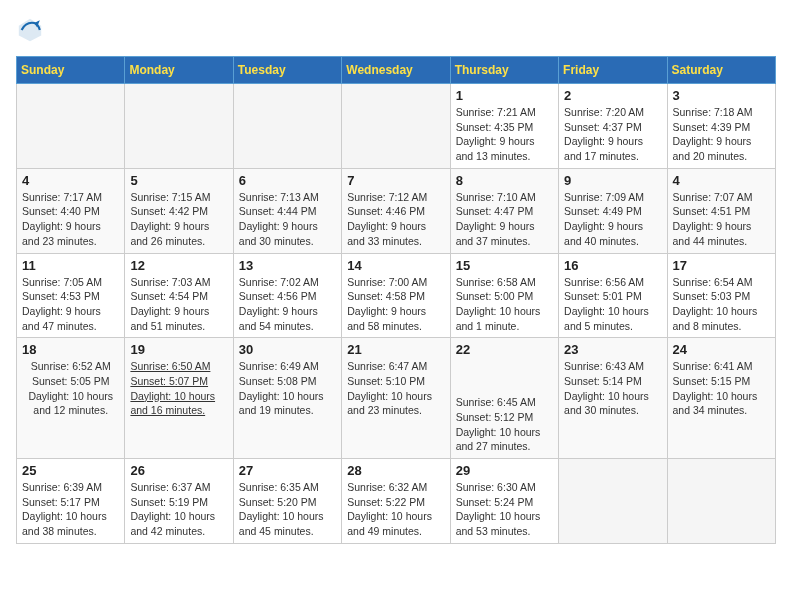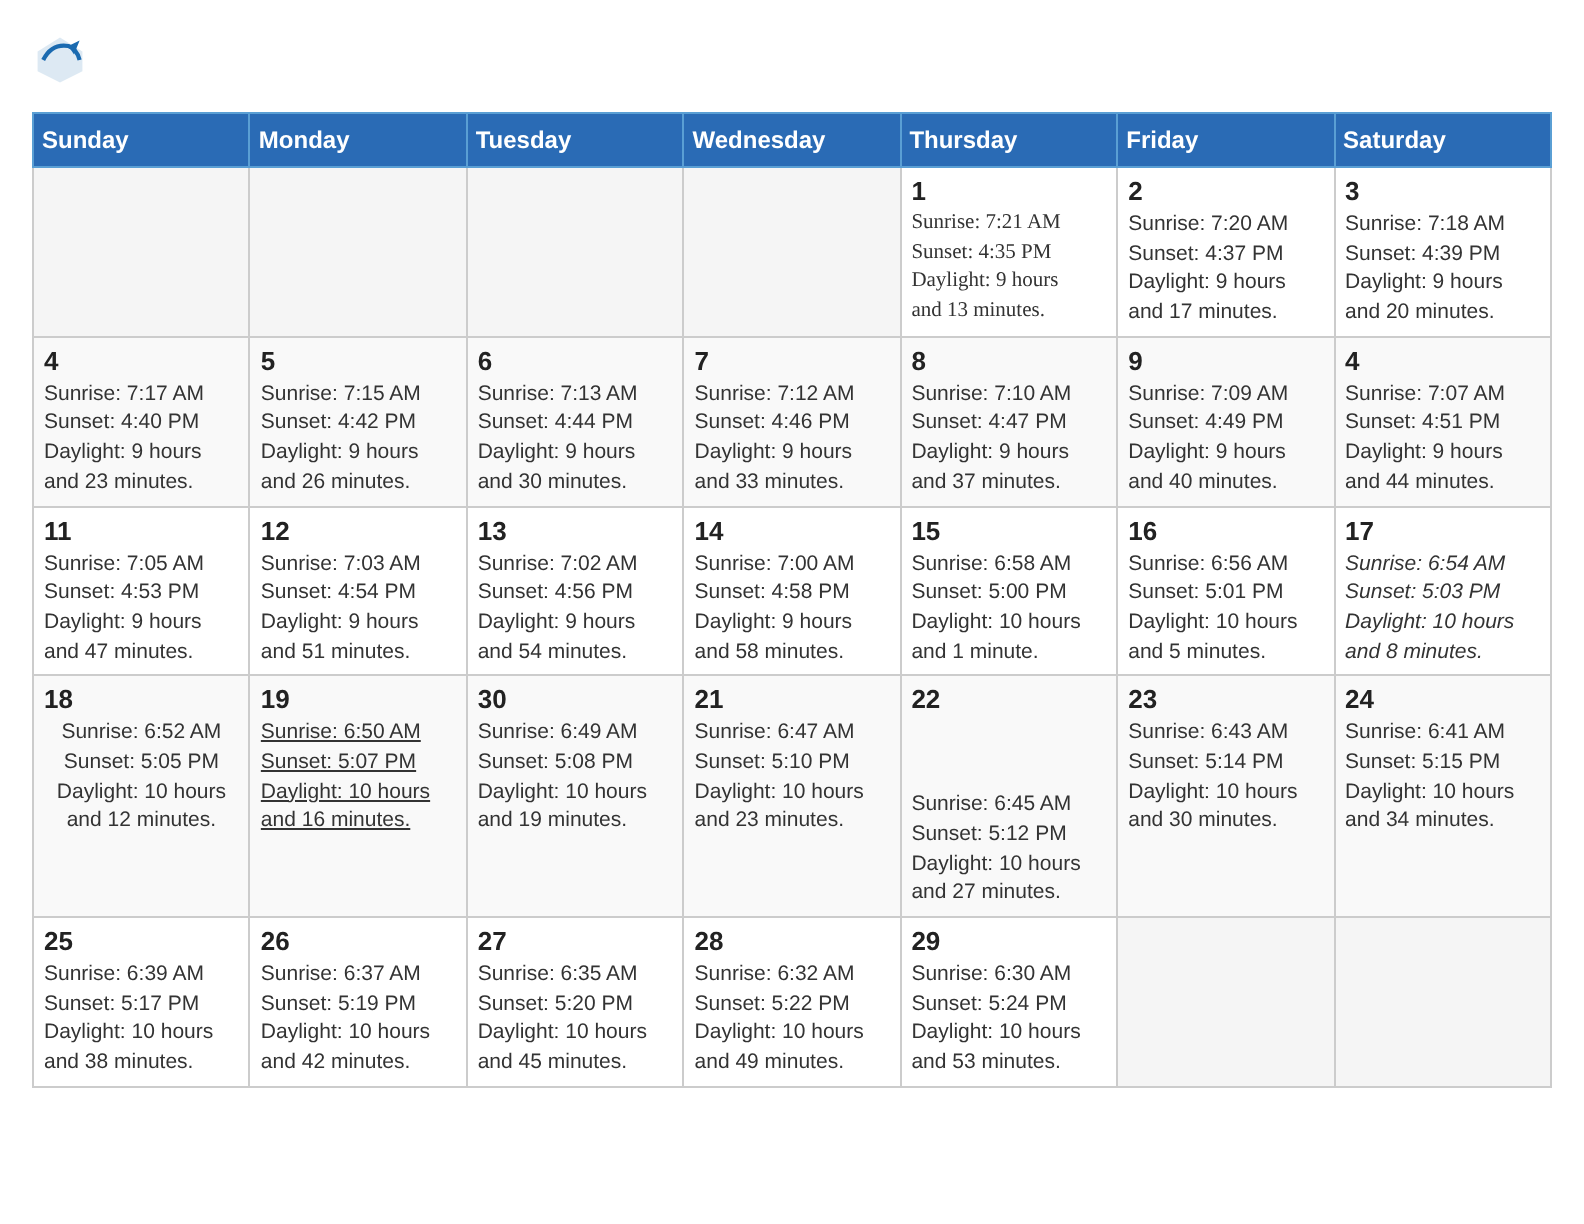--- a/index.html
+++ b/index.html
@@ -46,21 +46,21 @@
       font-weight: normal;
       color: #444;
     }
     .calendar {
       width: 100%;
       border-collapse: collapse;
       font-size: 11px;
     }
     .calendar thead tr th {
       background-color: #2a6bb5;
-      color: #ffffff;
+      color: #fde047;
       padding: 6px 4px;
       text-align: left;
       font-size: 12px;
       border: 1px solid #5a9fd4;
     }
     .calendar tbody tr td {
       border: 1px solid #ccc;
       vertical-align: top;
       padding: 4px 5px;
       width: calc(100% / 7);
@@ -120,21 +120,21 @@
       </tr>
   </thead>
   <tbody>
   <tr>
         <td class="empty-cell"></td>
         <td class="empty-cell"></td>
         <td class="empty-cell"></td>
         <td class="empty-cell"></td>
         <td>
           <span class="day-num">1</span>
-          <div class="day-info" style="white-space: pre-line; font-family: Liberation Serif, serif;">Sunrise: 7:21 AM
+          <div class="day-info" style="white-space: pre-line;">Sunrise: 7:21 AM
 Sunset: 4:35 PM
 Daylight: 9 hours
 and 13 minutes.</div>
         </td>
         <td>
           <span class="day-num">2</span>
           <div class="day-info" style="white-space: pre-line;">Sunrise: 7:20 AM
 Sunset: 4:37 PM
 Daylight: 9 hours
 and 17 minutes.</div>
@@ -236,21 +236,21 @@
         </td>
         <td>
           <span class="day-num">16</span>
           <div class="day-info" style="white-space: pre-line;">Sunrise: 6:56 AM
 Sunset: 5:01 PM
 Daylight: 10 hours
 and 5 minutes.</div>
         </td>
         <td>
           <span class="day-num">17</span>
-          <div class="day-info" style="white-space: pre-line; font-style: italic;">Sunrise: 6:54 AM
+          <div class="day-info" style="white-space: pre-line;">Sunrise: 6:54 AM
 Sunset: 5:03 PM
 Daylight: 10 hours
 and 8 minutes.</div>
         </td>
       </tr>
       <tr>
         <td>
           <span class="day-num">18</span>
           <div class="day-info" style="white-space: pre-line; text-align: center;">Sunrise: 6:52 AM
 Sunset: 5:05 PM

